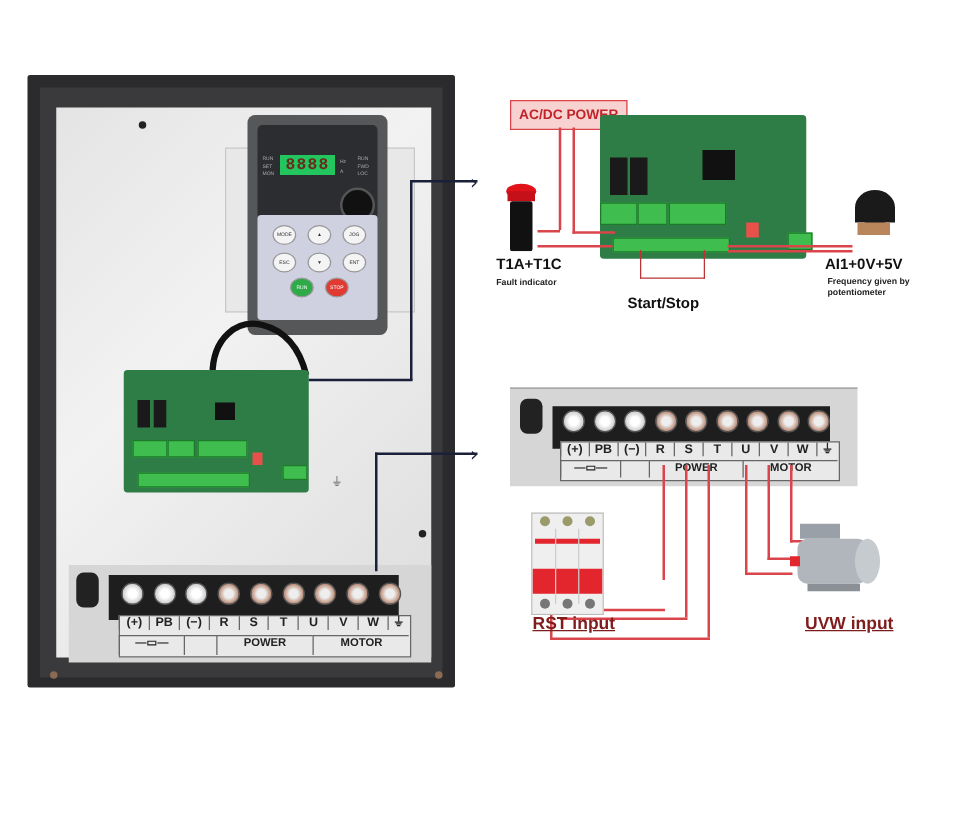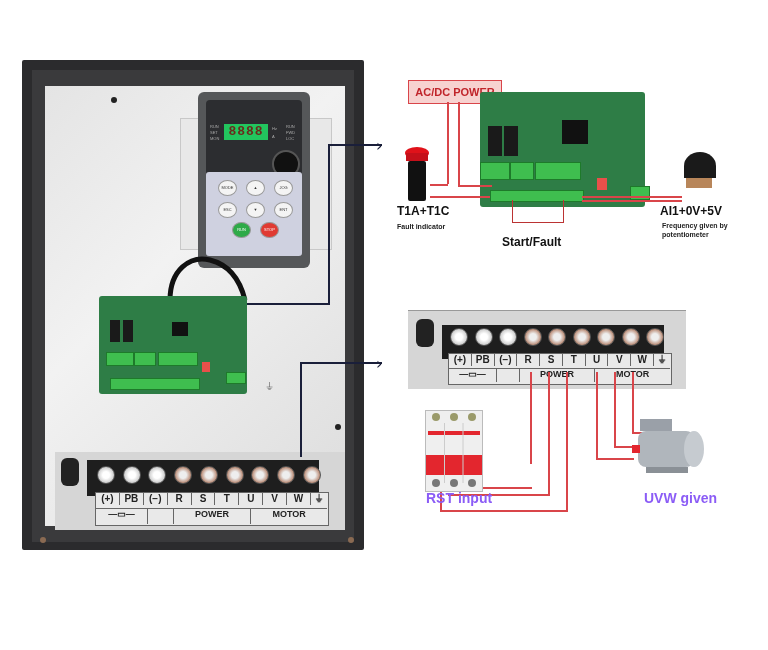--- a/index.html
+++ b/index.html
@@ -37,21 +37,21 @@
   .group{font:bold 9px "Liberation Sans",sans-serif;color:#222;text-align:center;border-left:1px solid #666;border-top:1px solid #666;}
   
   .rtb-wrap{left:408px;top:310px;width:278px;height:78px;background:#d6d6d6;border-top:1px solid #999;}
   
   .line-dark{background:#1a1f3a;}
   .line-red{background:#d9454a;}
   
   .callout-box{left:408px;top:80px;width:92px;height:22px;background:#f7d2d0;border:1px solid #d9454a;color:#c0242a;font:bold 11px "Liberation Sans",sans-serif;text-align:center;line-height:22px;}
   .lbl-big{font:bold 12px "Liberation Sans",sans-serif;color:#111;}
   .lbl-small{font:bold 7px "Liberation Sans",sans-serif;color:#222;}
-  .lbl-huge{font:bold 14px "Liberation Sans",sans-serif;color:#8b5cf6;}
+  .lbl-huge{font:bold 14px "Liberation Sans",sans-serif;color:#7f1d1d;text-decoration:underline;}
   .indicator-lamp{left:404px;top:145px;width:26px;height:56px;}
   .pot{left:676px;top:150px;width:44px;height:46px;}
   .breaker{left:425px;top:410px;width:56px;height:80px;background:#f1f1f1;border:1px solid #bbb;}
   .motor{left:628px;top:415px;width:80px;height:62px;}
   svg{display:block;}
 </style>
 </head>
 <body>
 
 <div class="abs enclosure"></div>
@@ -155,21 +155,21 @@
 <div class="abs line-red" style="left:582px;top:200px;width:100px;height:2px;"></div>
 <div class="abs" style="left:512px;top:200px;width:50px;height:22px;border:1px solid #b33;border-top:none;"></div>
 
 <svg class="abs indicator-lamp" width="26" height="56">
   <ellipse cx="13" cy="8" rx="12" ry="6" fill="#e0121a"></ellipse>
   <rect x="2" y="8" width="22" height="8" fill="#c5101a"></rect>
   <rect x="4" y="16" width="18" height="40" rx="2" fill="#111"></rect>
 </svg>
 <div class="abs lbl-big" style="left:397px;top:204px;">T1A+T1C</div>
 <div class="abs lbl-small" style="left:397px;top:223px;">Fault indicator</div>
-<div class="abs lbl-big" style="left:502px;top:235px;">Start/Fault</div>
+<div class="abs lbl-big" style="left:502px;top:235px;">Start/Stop</div>
 
 <svg class="abs pot" width="44" height="46">
   <ellipse cx="24" cy="16" rx="16" ry="14" fill="#1a1a1a"></ellipse>
   <rect x="8" y="16" width="32" height="12" fill="#1a1a1a"></rect>
   <rect x="10" y="28" width="26" height="10" fill="#b8865a"></rect>
 </svg>
 <div class="abs lbl-big" style="left:660px;top:204px;">AI1+0V+5V</div>
 <div class="abs lbl-small" style="left:662px;top:222px;">Frequency given by</div>
 <div class="abs lbl-small" style="left:662px;top:231px;">potentiometer</div>
 
@@ -229,21 +229,21 @@
 </svg>
 <div class="abs lbl-huge" style="left:426px;top:490px;">RST input</div>
 
 <svg class="abs motor" width="80" height="62">
   <rect x="12" y="4" width="32" height="12" fill="#9aa0a8"></rect>
   <rect x="10" y="16" width="56" height="36" rx="8" fill="#b0b6bc"></rect>
   <ellipse cx="66" cy="34" rx="10" ry="18" fill="#c6cbd0"></ellipse>
   <rect x="4" y="30" width="8" height="8" fill="#e3262e"></rect>
   <rect x="18" y="52" width="42" height="6" fill="#8a9096"></rect>
 </svg>
-<div class="abs lbl-huge" style="left:644px;top:490px;">UVW given</div>
+<div class="abs lbl-huge" style="left:644px;top:490px;">UVW input</div>
 
 <div class="abs screw screw-white" style="left: 97px; top: 466px;"></div>
 <div class="abs screw screw-white" style="left: 122.7px; top: 466px;"></div>
 <div class="abs screw screw-white" style="left: 148.4px; top: 466px;"></div>
 <div class="abs screw" style="left: 174.1px; top: 466px;"></div>
 <div class="abs screw" style="left: 199.8px; top: 466px;"></div>
 <div class="abs screw" style="left: 225.5px; top: 466px;"></div>
 <div class="abs screw" style="left: 251.2px; top: 466px;"></div>
 <div class="abs screw" style="left: 276.9px; top: 466px;"></div>
 <div class="abs screw" style="left: 302.6px; top: 466px;"></div>

